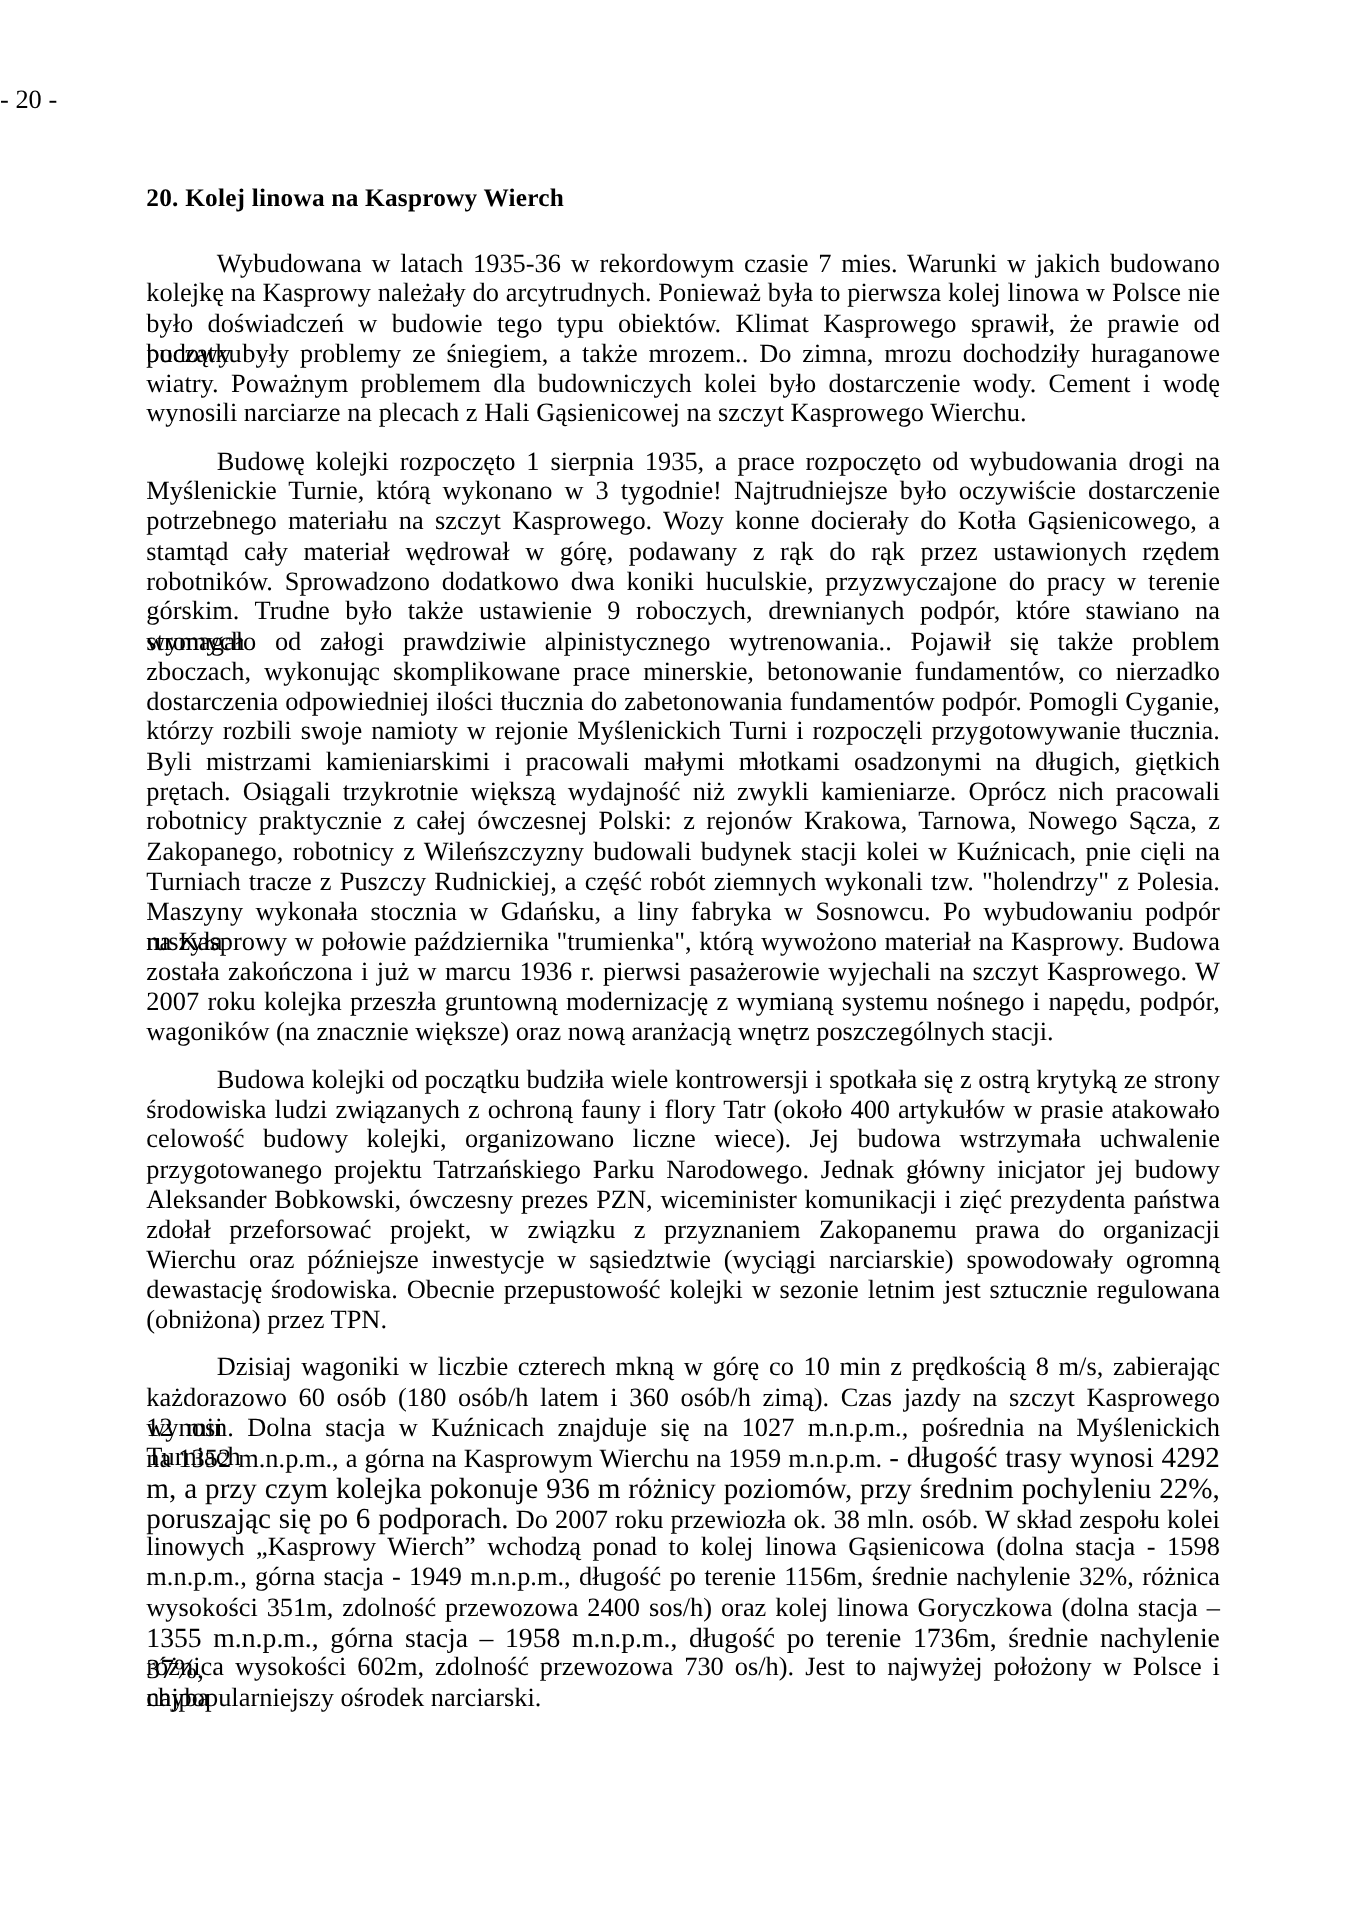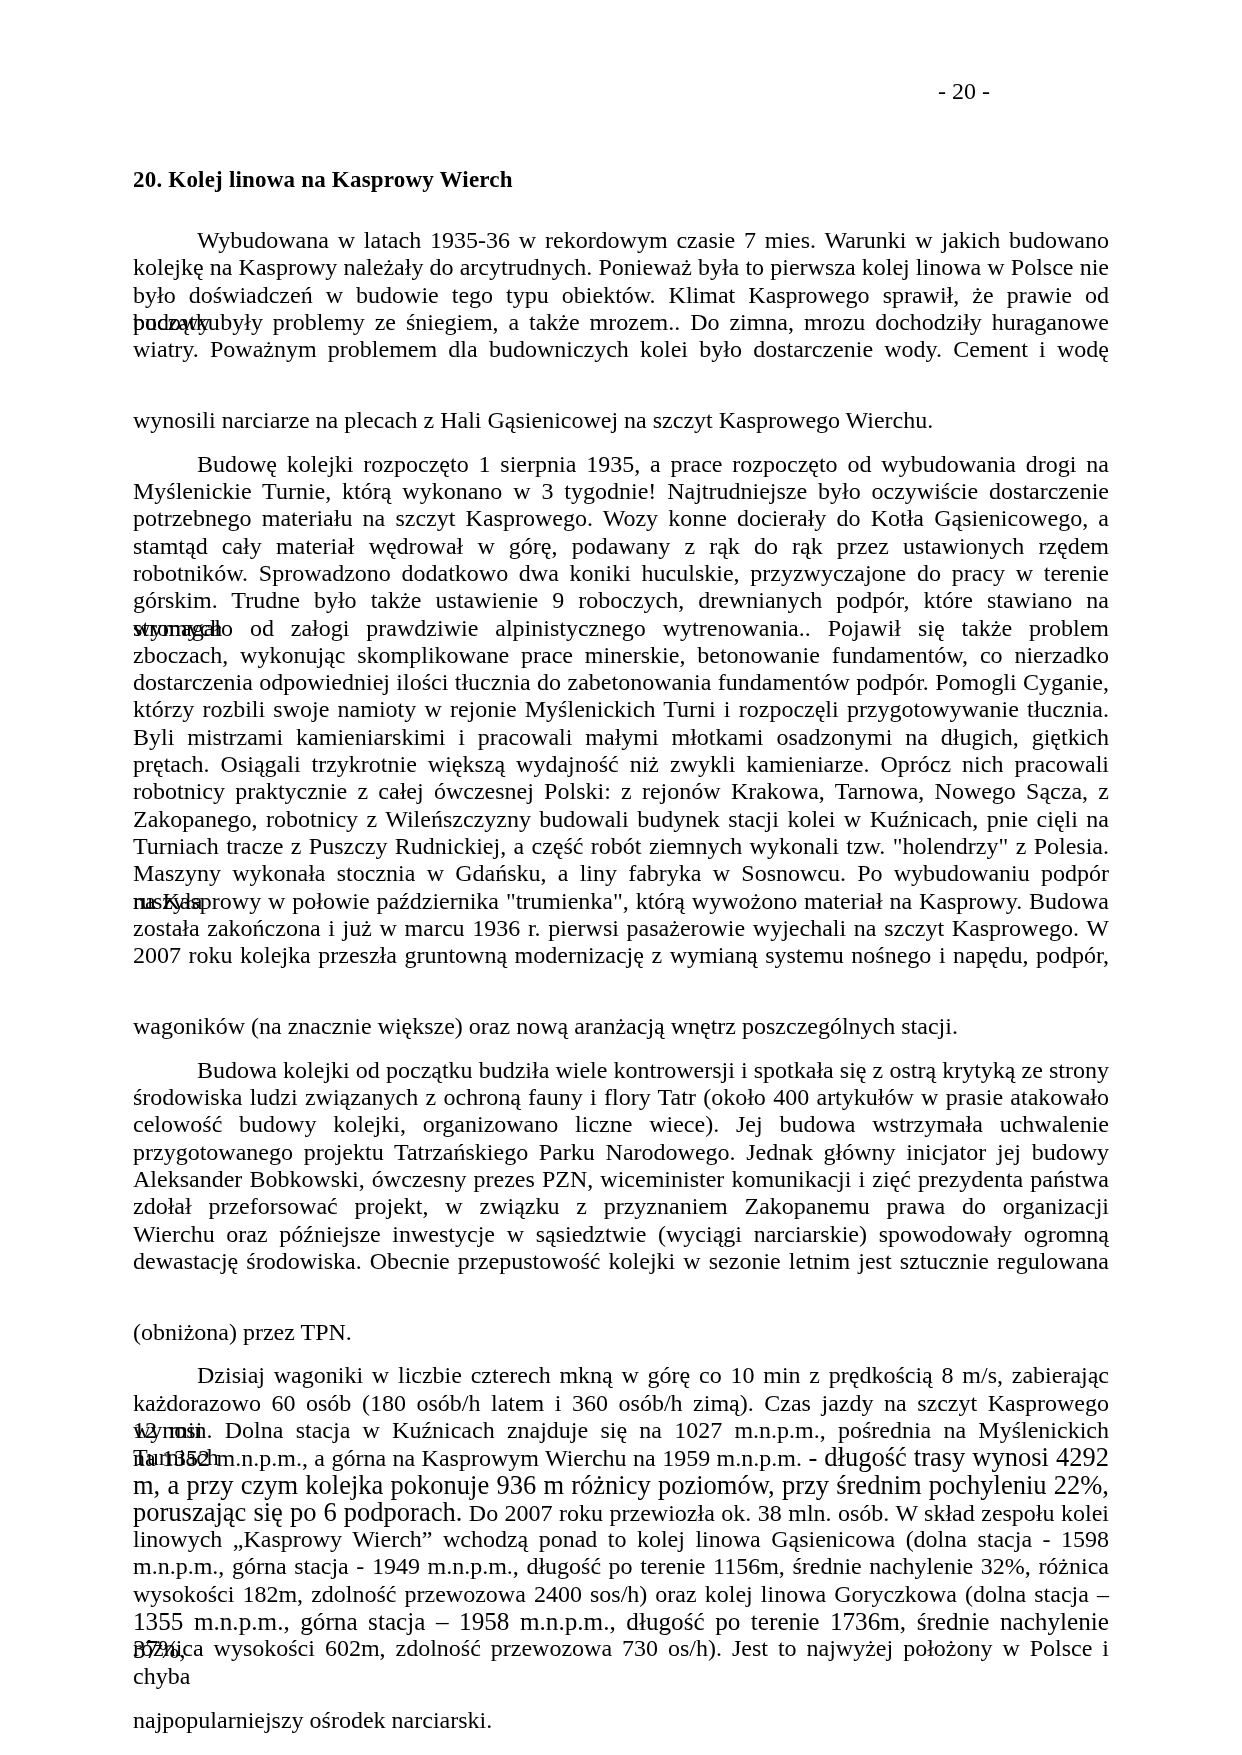--- a/index.html
+++ b/index.html
@@ -13,21 +13,21 @@
     position: relative;
     font-family: "Liberation Serif", "DejaVu Serif", serif;
     color: #000000;
     overflow: hidden;
   }
   .page-number {
     position: absolute;
     top: 78px;
     left: 0;
     width: 990px;
-    text-align: right;
+    text-align: left;
     font-size: 24px;
     line-height: 27px;
   }
   .heading {
     position: absolute;
     top: 148px;
     left: 133px;
     width: 976px;
     font-size: 23px;
     font-weight: bold;
@@ -47,21 +47,20 @@
     text-align: justify;
     text-align-last: justify;
     overflow: visible;
   }
   .line.indent {
     text-indent: 64px;
     margin-top: 16px;
   }
   .line.last {
     text-align-last: left;
-    margin-top: 44px;
   }
   .big {
     font-size: 26.5px;
     line-height: 27.3px;
   }
   .med {
     font-size: 25.2px;
     line-height: 27.3px;
   }
 </style>
@@ -109,17 +108,17 @@
     <div class="line"><span>dewastację środowiska. Obecnie przepustowość kolejki w sezonie letnim jest sztucznie regulowana</span></div>
     <div class="line last"><span>(obniżona) przez TPN.</span></div>
     <div class="line indent"><span>Dzisiaj wagoniki w liczbie czterech mkną w górę co 10 min z prędkością 8 m/s, zabierając</span></div>
     <div class="line"><span>każdorazowo 60 osób (180 osób/h latem i 360 osób/h zimą). Czas jazdy na szczyt Kasprowego wynosi</span></div>
     <div class="line"><span>12 min. Dolna stacja w Kuźnicach znajduje się na 1027 m.n.p.m., pośrednia na Myślenickich Turniach</span></div>
     <div class="line"><span>na 1352 m.n.p.m., a górna na Kasprowym Wierchu na 1959 m.n.p.m. </span><span class="big">- długość trasy wynosi 4292</span></div>
     <div class="line"><span class="big">m, a przy czym kolejka pokonuje 936 m różnicy poziomów, przy średnim pochyleniu 22%,</span></div>
     <div class="line"><span class="big">poruszając się po 6 podporach.</span><span> Do 2007 roku przewiozła ok. 38 mln. osób. W skład zespołu kolei</span></div>
     <div class="line"><span>linowych „Kasprowy Wierch” wchodzą ponad to kolej linowa Gąsienicowa (dolna stacja - 1598</span></div>
     <div class="line"><span>m.n.p.m., górna stacja - 1949 m.n.p.m., długość po terenie 1156m, średnie nachylenie 32%, różnica</span></div>
-    <div class="line"><span>wysokości 182m, zdolność przewozowa 2400 sos/h) oraz kolej linowa Goryczkowa (dolna stacja –</span></div>
+    <div class="line"><span>wysokości 351m, zdolność przewozowa 2400 sos/h) oraz kolej linowa Goryczkowa (dolna stacja –</span></div>
     <div class="line"><span class="med">1355 m.n.p.m., górna stacja – 1958 m.n.p.m., długość po terenie 1736m, średnie nachylenie 37%,</span></div>
     <div class="line"><span>różnica wysokości 602m, zdolność przewozowa 730 os/h). Jest to najwyżej położony w Polsce i chyba</span></div>
     <div class="line last"><span>najpopularniejszy ośrodek narciarski.</span></div>
   </div>
 
 </body></html>

